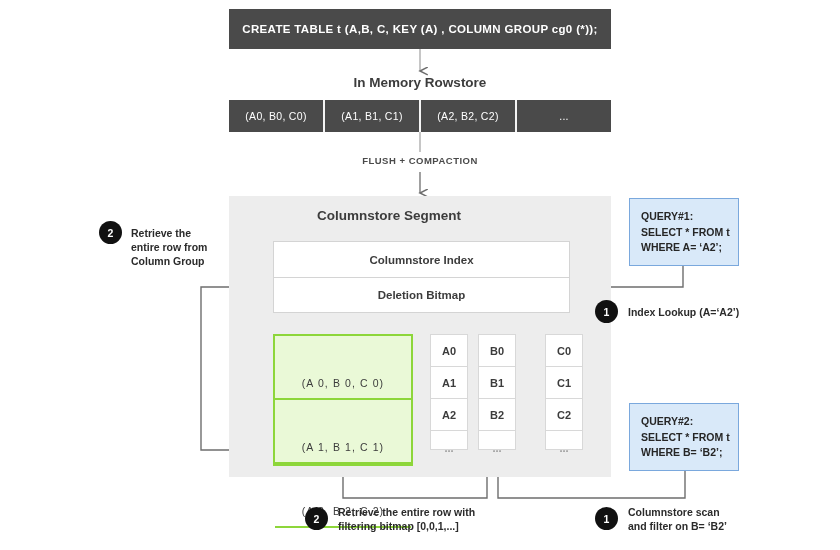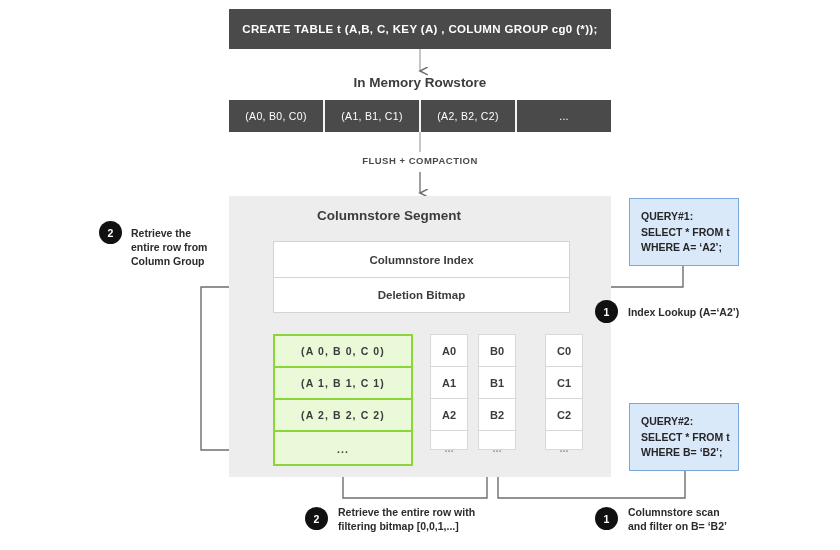--- a/index.html
+++ b/index.html
@@ -107,26 +107,27 @@
     left: 273px; top: 334px;
     width: 140px; height: 132px;
     background: #eaf9d7;
     border: 2px solid #8dd63a;
     box-sizing: border-box;
   }
   #column-group .cg-row {
     height: 32px;
     display: flex; align-items: center; justify-content: center;
     font-size: 10.5px;
-    font-weight: bold;
+    font-weight: normal;
     color: #3c3c3c;
     letter-spacing: 1.1px;
     border-bottom: 2px solid #8dd63a;
     box-sizing: border-box;
     white-space: nowrap;
+    margin-top: 32px;
   }
   #column-group .cg-row:last-child { border-bottom: none; height: 34px; }
 
   
   .col-stack {
     top: 334px;
     width: 38px; height: 116px;
     background: #ffffff;
     border: 1px solid #d8d8d8;
     box-sizing: border-box;

